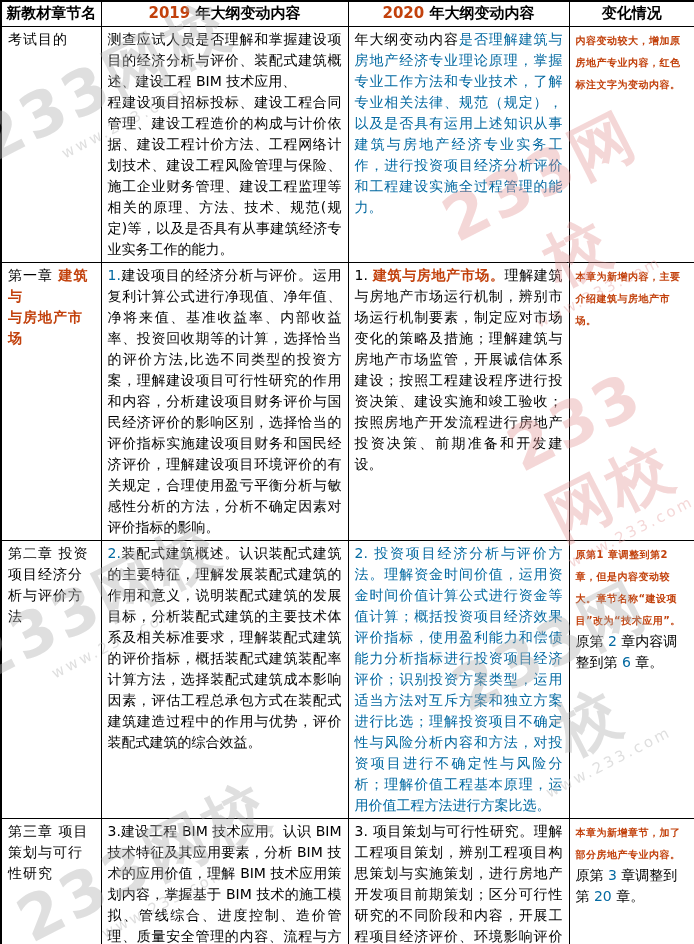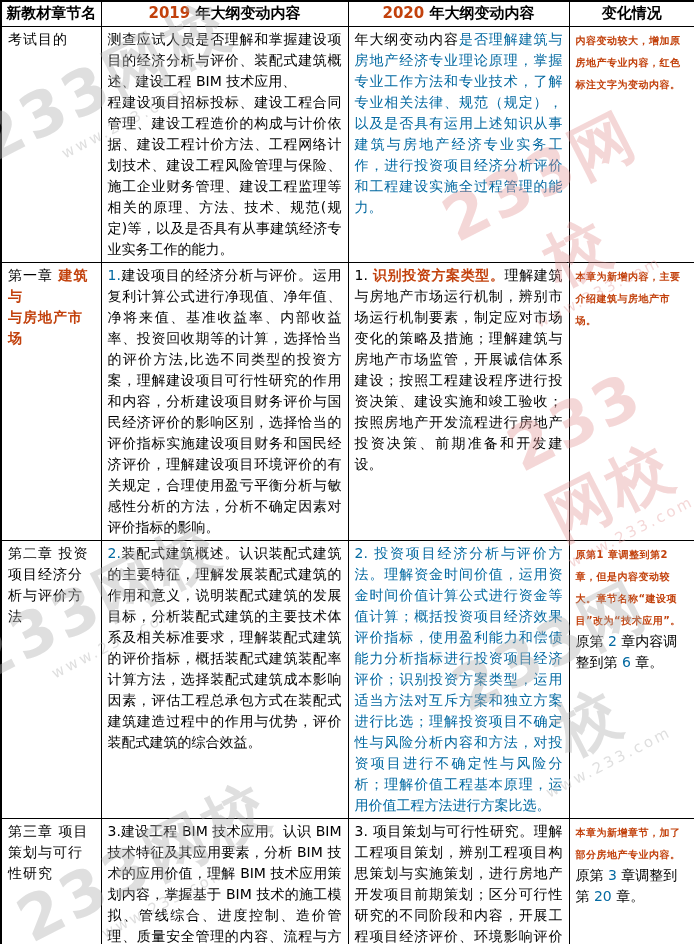--- a/index.html
+++ b/index.html
@@ -101,21 +101,21 @@
         <td class="chapter"><span>考试目的</span></td>
         <td class="body2019"><span>测查应试人员是否理解和掌握建设项目的经济分析与评价、装配式建筑概述、建设工程 BIM 技术应用、
 程建设项目招标投标、建设工程合同管理、建设工程造价的构成与计价依据、建设工程计价方法、工程网络计划技术、建设工程风险管理与保险、施工企业财务管理、建设工程监理等相关的原理、方法、技术、规范(规定)等，以及是否具有从事建筑经济专业实务工作的能力。</span></td>
         <td class="body2020"><span>年大纲变动内容</span><span class="red">是否理解建筑与房地产经济专业理论原理，掌握专业工作方法和专业技术，了解专业相关法律、规范（规定），以及是否具有运用上述知识从事建筑与房地产经济专业实务工作，进行投资项目经济分析评价和工程建设实施全过程管理的能力。</span></td>
         <td class="change"><span class="red-bold">内容变动较大，增加原房地产专业内容，红色标注文字为变动内容。</span></td>
       </tr>
       <tr class="r1">
         <td class="chapter"><span>第一章 </span><span class="red-bold">建筑与
 与房地产市场</span></td>
         <td class="body2019"><span class="red">1.</span><span>建设项目的经济分析与评价。运用复利计算公式进行净现值、净年值、净将来值、基准收益率、内部收益率、投资回收期等的计算，选择恰当的评价方法,比选不同类型的投资方案，理解建设项目可行性研究的作用和内容，分析建设项目财务评价与国民经济评价的影响区别，选择恰当的评价指标实施建设项目财务和国民经济评价，理解建设项目环境评价的有关规定，合理使用盈亏平衡分析与敏感性分析的方法，分析不确定因素对评价指标的影响。</span></td>
-        <td class="body2020"><span>1. </span><span class="red-bold">识别投资方案类型。</span><span>理解建筑与房地产市场运行机制，辨别市场运行机制要素，制定应对市场变化的策略及措施；理解建筑与房地产市场监管，开展诚信体系建设；按照工程建设程序进行投资决策、建设实施和竣工验收；按照房地产开发流程进行房地产投资决策、前期准备和开发建设。</span></td>
+        <td class="body2020"><span>1. </span><span class="red-bold">建筑与房地产市场。</span><span>理解建筑与房地产市场运行机制，辨别市场运行机制要素，制定应对市场变化的策略及措施；理解建筑与房地产市场监管，开展诚信体系建设；按照工程建设程序进行投资决策、建设实施和竣工验收；按照房地产开发流程进行房地产投资决策、前期准备和开发建设。</span></td>
         <td class="change"><span class="red-bold">本章为新增内容，主要介绍建筑与房地产市场。</span></td>
       </tr>
       <tr class="r2">
         <td class="chapter"><span>第二章 投资项目经济分析与评价方法</span></td>
         <td class="body2019"><span class="red">2.</span><span>装配式建筑概述。认识装配式建筑的主要特征，理解发展装配式建筑的作用和意义，说明装配式建筑的发展目标，分析装配式建筑的主要技术体系及相关标准要求，理解装配式建筑的评价指标，概括装配式建筑装配率计算方法，选择装配式建筑成本影响因素，评估工程总承包方式在装配式建筑建造过程中的作用与优势，评价装配式建筑的综合效益。</span></td>
         <td class="body2020"><span class="red">2. 投资项目经济分析与评价方法。理解资金时间价值，运用资金时间价值计算公式进行资金等值计算；概括投资项目经济效果评价指标，使用盈利能力和偿债能力分析指标进行投资项目经济评价；识别投资方案类型，运用适当方法对互斥方案和独立方案进行比选；理解投资项目不确定性与风险分析内容和方法，对投资项目进行不确定性与风险分析；理解价值工程基本原理，运用价值工程方法进行方案比选。</span></td>
         <td class="change"><span class="red-bold">原第1 章调整到第2 章，但是内容变动较大。章节名称“建设项目”改为“技术应用”。</span><span>
 原第 </span><span class="red">2</span><span> 章内容调整到第 </span><span class="red">6</span><span> 章。</span></td>
       </tr>
       <tr class="r3">

